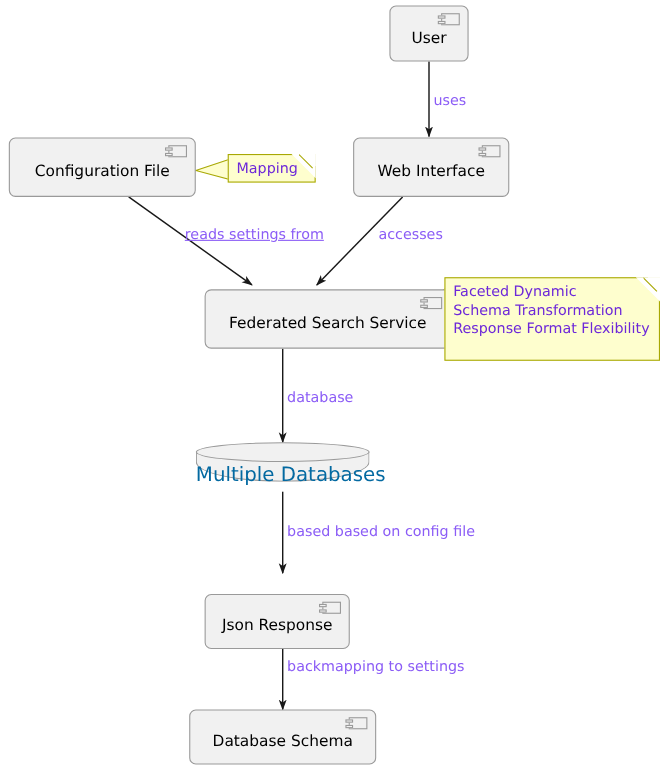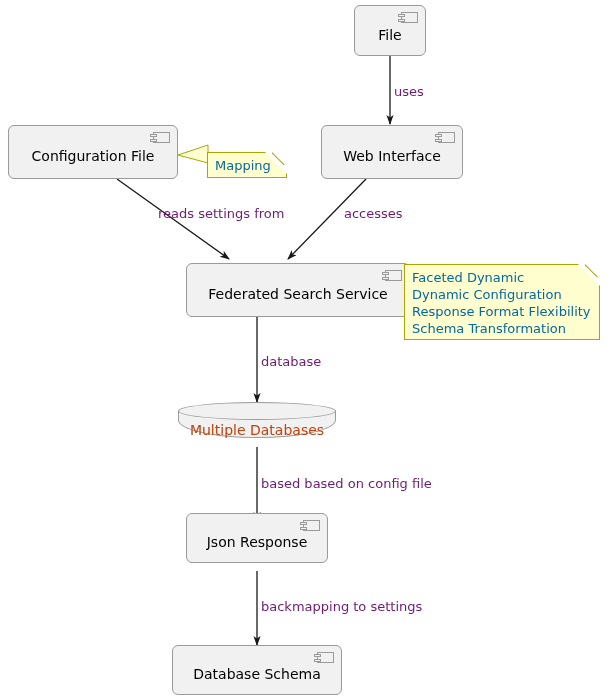--- a/index.html
+++ b/index.html
@@ -63,22 +63,22 @@
     box-sizing: border-box;
     border: 1px solid #9A9A9A;
     background: #F1F1F1;
   }
   .comp-icon::before { top: 1px; }
   .comp-icon::after  { top: 6px; }
 
   
   .database {
     position: absolute;
-    color: #c2410c;
-    font-size: 14px;
+    color: #0369a1;
+    font-size: 18px;
     line-height: 1;
   }
   .db-side {
     position: absolute;
     left: 0;
     top: 9px;
     right: 0;
     height: 27px;
     box-sizing: border-box;
     background: #F1F1F1;
@@ -107,26 +107,25 @@
     white-space: nowrap;
   }
 
   
   .note {
     position: absolute;
     box-sizing: border-box;
     background: #FBFB9D;
     background: #FEFECE;
     border: 1px solid #A8A804;
-    color: #0369a1;
+    color: #6d28d9;
     font-size: 13px;
     line-height: 17px;
     padding: 4px 7px 4px 7px;
     white-space: nowrap;
-    margin-top: 12px;
   }
   .note .fold {
     position: absolute;
     top: -1px;
     right: -1px;
     width: 0;
     height: 0;
     border-left: 11px solid transparent;
     border-bottom: 11px solid transparent;
     border-top: 11px solid #FFFFFF;
@@ -151,21 +150,21 @@
     transform: rotate(45deg);
     transform-origin: 0 0;
   }
   .note-line { display: block; }
 
   
   .edge-label {
     position: absolute;
     font-size: 13px;
     line-height: 14px;
-    color: #701a75;
+    color: #8b5cf6;
     white-space: nowrap;
   }
 </style>
 </head>
 <body>
 
 <div id="diagram">
 
   <svg id="edge-layer" width="607" height="697" viewBox="0 0 607 697">
     <defs>
@@ -202,21 +201,21 @@
       <path d="M178,155 L208,145 L208,163 Z" fill="#FEFECE" stroke="#A8A804" stroke-width="1"></path>
     </g>
 
     <g>
       <path d="M369,288 L404,263 L404,299 Z" fill="#FEFECE" stroke="#A8A804" stroke-width="1"></path>
     </g>
   </svg>
 
   <div class="component" style="left:354px; top:5px; width:72px; height:51px;">
     <span class="comp-icon"></span>
-    <span class="label">File</span>
+    <span class="label">User</span>
   </div>
 
   <div class="component" style="left:8px; top:125px; width:170px; height:54px;">
     <span class="comp-icon"></span>
     <span class="label">Configuration File</span>
   </div>
 
   <div class="component" style="left:321px; top:125px; width:142px; height:54px;">
     <span class="comp-icon"></span>
     <span class="label">Web Interface</span>
@@ -226,48 +225,47 @@
     <span class="comp-icon"></span>
     <span class="label">Federated Search Service</span>
   </div>
 
   <div class="database" style="left:178px; top:402px; width:158px; height:45px;">
     <div class="db-side"></div>
     <div class="db-top"></div>
     <div class="db-label">Multiple Databases</div>
   </div>
 
-  <div class="component" style="left:186px; top:513px; width:142px; height:50px;">
+  <div class="component" style="left:186px; top:540px; width:132px; height:50px;">
     <span class="comp-icon"></span>
     <span class="label">Json Response</span>
   </div>
 
   <div class="component" style="left:172px; top:645px; width:170px; height:50px;">
     <span class="comp-icon"></span>
     <span class="label">Database Schema</span>
   </div>
 
   <div class="note" style="left:207px; top:140px; width:80px; height:26px;">
     <span class="fold"></span>
     <span class="fold-edge"></span>
     <span class="note-line">Mapping</span>
   </div>
 
   <div class="note" style="left:404px; top:252px; width:196px; height:76px;">
     <span class="fold"></span>
     <span class="fold-edge"></span>
     <span class="note-line">Faceted Dynamic</span>
-    <span class="note-line">Dynamic Configuration</span>
+    <span class="note-line">Schema Transformation</span>
     <span class="note-line">Response Format Flexibility</span>
-    <span class="note-line">Schema Transformation</span>
   </div>
 
   <div class="edge-label" style="left:394px; top:85px;">uses</div>
 
-  <div class="edge-label" style="left:158px; top:207px;">reads settings from</div>
+  <div class="edge-label" style="left:168px; top:207px;text-decoration:underline;">reads settings from</div>
 
   <div class="edge-label" style="left:344px; top:207px;">accesses</div>
 
   <div class="edge-label" style="left:261px; top:355px;">database</div>
 
   <div class="edge-label" style="left:261px; top:477px;">based based on config file</div>
 
   <div class="edge-label" style="left:261px; top:600px;">backmapping to settings</div>
 
 </div>

